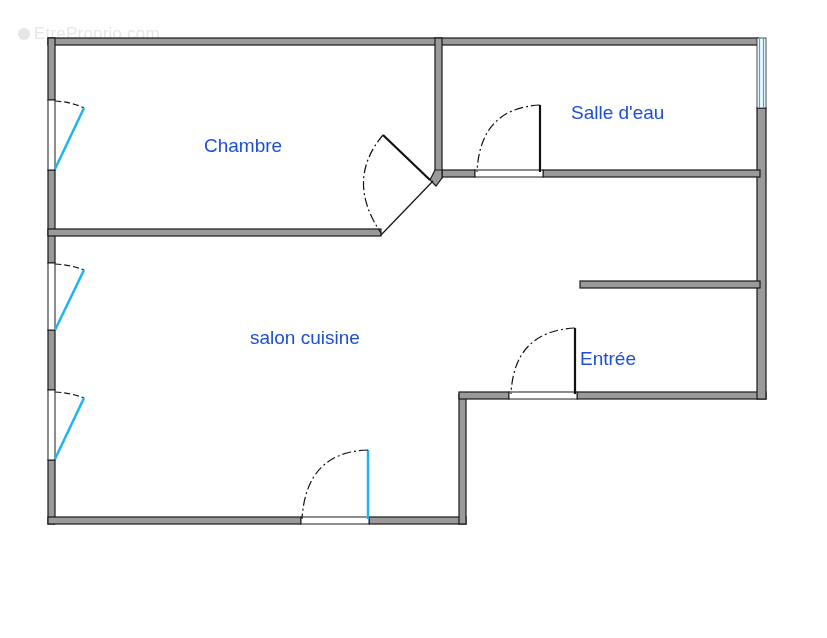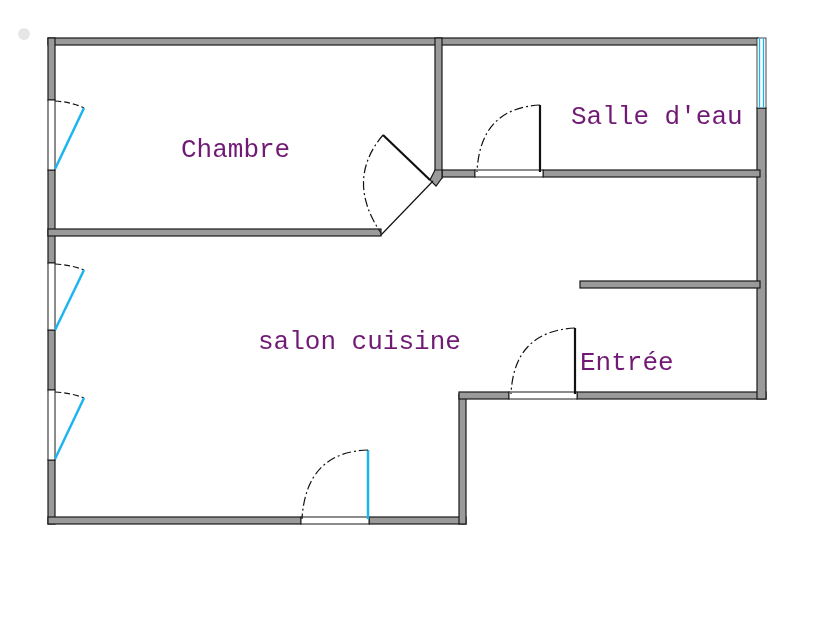--- a/index.html
+++ b/index.html
@@ -8,29 +8,29 @@
       position: absolute; left: 18px; top: 24px;
       font-family: "Liberation Sans", sans-serif; font-size: 17px;
       color: #e6e6e6; letter-spacing: 0.2px; white-space: nowrap;
     }
     .watermark .wm-logo {
       display: inline-block; width: 12px; height: 12px; border-radius: 50%;
       background: #e6e6e6; margin-right: 4px; vertical-align: -1px;
     }
     svg.plan { position: absolute; left: 0; top: 0; }
     .room-label {
-      position: absolute; font-family: Liberation Mono, monospace;
-      font-size: 26px; color: #701a75; white-space: nowrap;
+      position: absolute; font-family: Liberation Sans, sans-serif;
+      font-size: 19px; color: #1d4ed8; white-space: nowrap;
     }
   </style>
 </head>
 <body>
 
 <div class="watermark">
-  <span class="wm-logo"></span>
+  <span class="wm-logo"></span><span>EtreProprio.com</span>
 </div>
 
 <svg class="plan" width="827" height="638" viewBox="0 0 827 638" xmlns="http://www.w3.org/2000/svg">
   <g fill="#9a9a9a" stroke="#1a1a1a" stroke-width="1.2">
 
     <rect x="48" y="38" width="710" height="7"></rect>
 
     <rect x="48" y="38" width="7" height="62"></rect>
     <rect x="48" y="170" width="7" height="93"></rect>
     <rect x="48" y="330" width="7" height="60"></rect>
@@ -98,16 +98,16 @@
     <path d="M575,328 Q514,331 511,394" fill="none" stroke="#111" stroke-width="1.2" stroke-dasharray="9,3,2,3"></path>
   </g>
 
   <g>
     <rect x="301" y="517" width="68" height="7" fill="#ffffff" stroke="#1a1a1a" stroke-width="1"></rect>
     <line x1="368" y1="450" x2="368" y2="519" stroke="#1eb4ef" stroke-width="2.5"></line>
     <path d="M368,450 Q306,452 302,519" fill="none" stroke="#111" stroke-width="1.2" stroke-dasharray="9,3,2,3"></path>
   </g>
 </svg>
 
-<div class="room-label" style="left:181px; top:135px;">Chambre</div>
+<div class="room-label" style="left:204px; top:135px;">Chambre</div>
 <div class="room-label" style="left:571px; top:102px;">Salle d'eau</div>
-<div class="room-label" style="left:258px; top:327px;">salon cuisine</div>
+<div class="room-label" style="left:250px; top:327px;">salon cuisine</div>
 <div class="room-label" style="left:580px; top:348px;">Entrée</div>
 
 </body></html>

